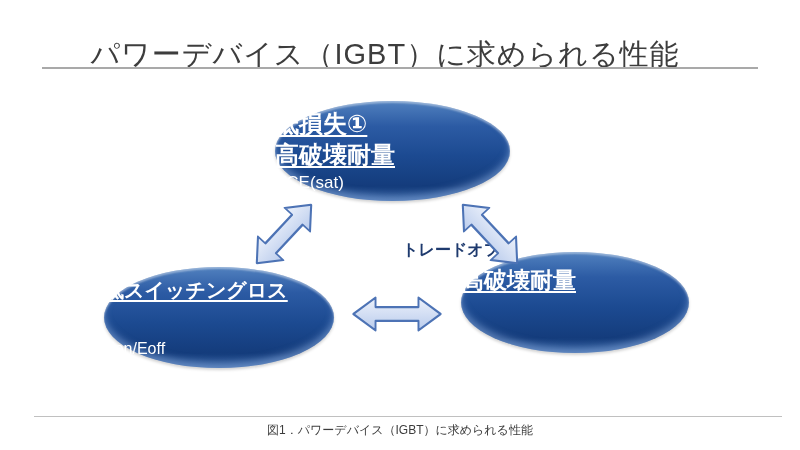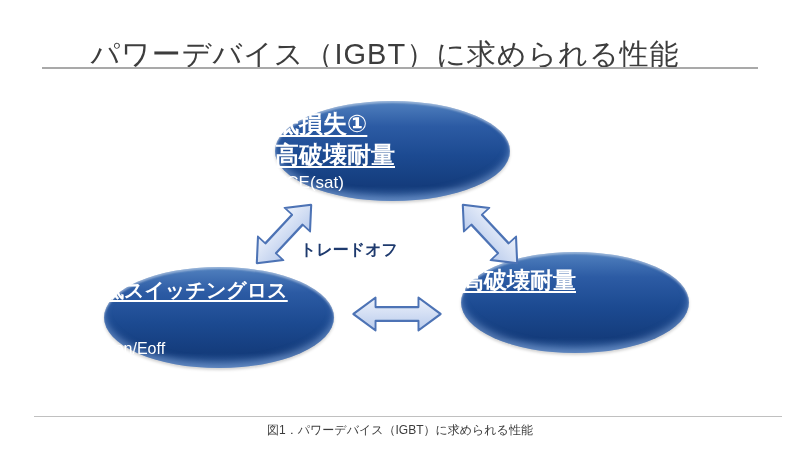--- a/index.html
+++ b/index.html
@@ -55,21 +55,21 @@
   .head-line:empty { display: none; }
 
   .subtext { position: absolute; left: 0; width: 100%; font-weight: 400; }
   .node-top   .subtext { top: 72px; font-size: 17px; }
   .node-left  .subtext { top: 73px; font-size: 16px; }
   .node-right .subtext { top: 63px; font-size: 15px; }
 
   
   .center-label {
     position: absolute; top: 240px; left: 300px; width: 200px;
-    text-align: left;
+    text-align: right;
     font-size: 16px; font-weight: bold; color: #1e3a6e;
   }
 
   
   .arrow { position: absolute; }
   .arrow svg { display: block; width: 100%; height: 100%; }
   .arrow-left  { left: 242px; top: 214px; width: 84px; height: 40px; transform: rotate(-47deg); }
   .arrow-right { left: 448px; top: 214px; width: 84px; height: 40px; transform: rotate(47deg); }
   .arrow-bottom{ left: 351px; top: 295px; width: 92px; height: 38px; }
 

